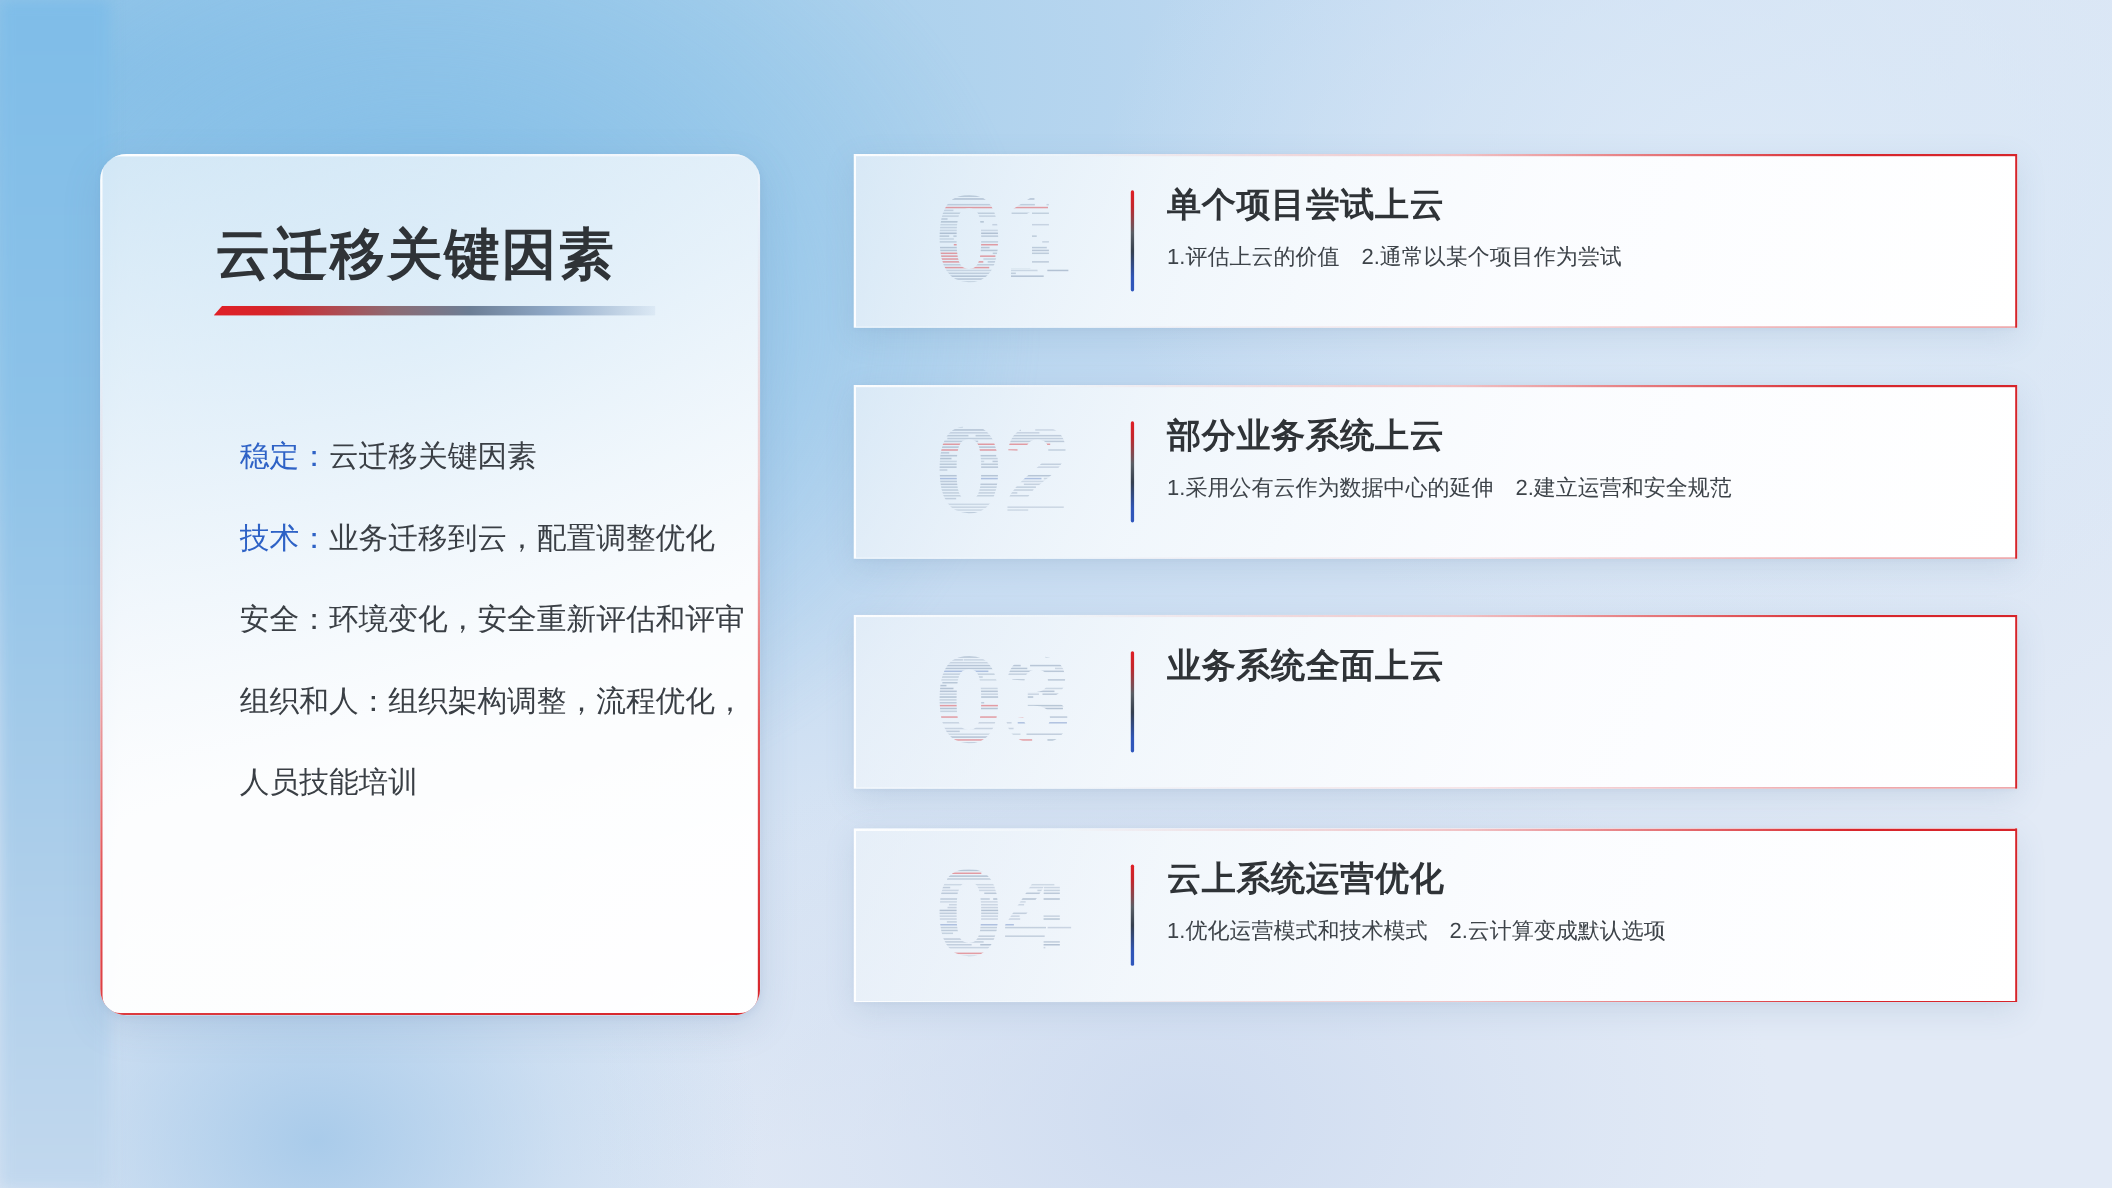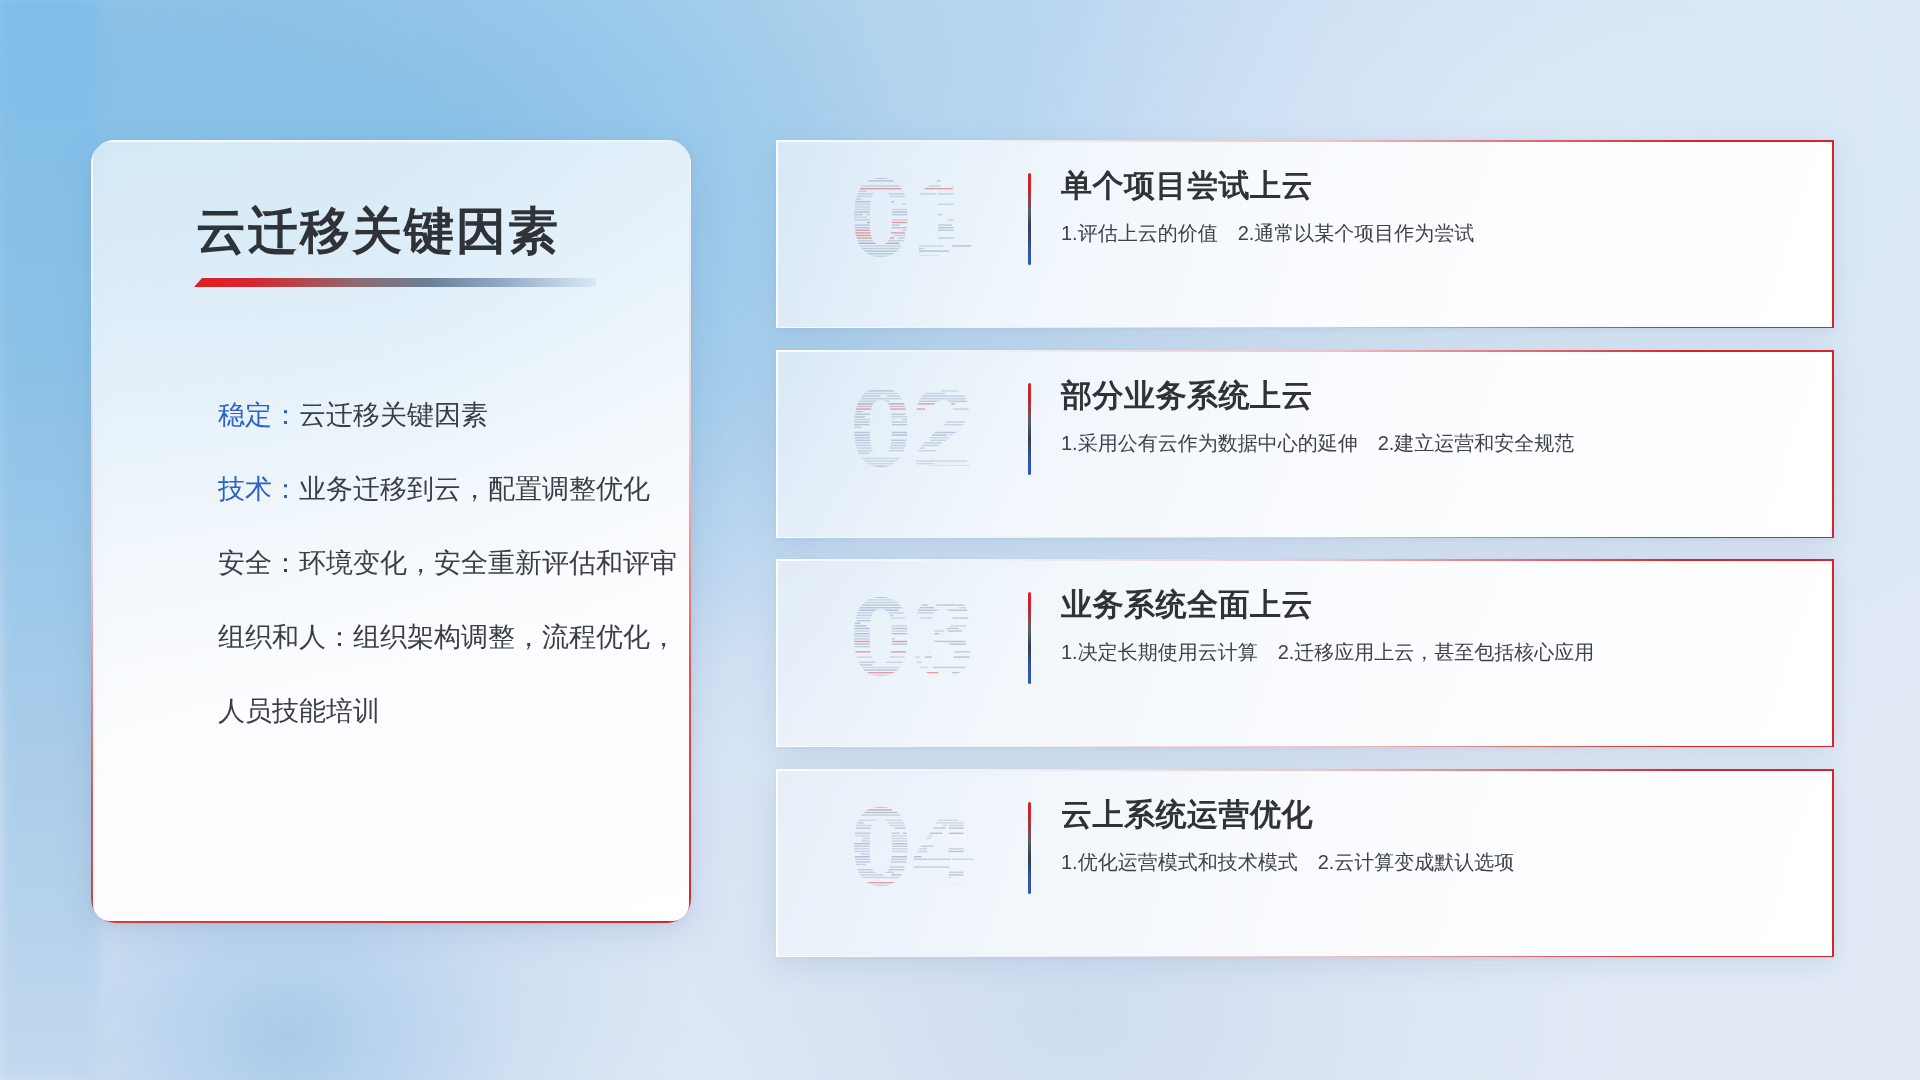--- a/index.html
+++ b/index.html
@@ -81,21 +81,21 @@
     position:absolute; left:127px; top:238px; right:46px;
   }
   .factor-row{
     font-size:27px; line-height:74px; color:#3a3f45; white-space:nowrap;
   }
   .factor-key{ color:#2e62c6; }
   .factor-key.plain{ color:#3a3f45; }
 
   
   .step-card{
-    position:absolute; left:776px; width:1058px; height:188px;
+    position:absolute; left:776px; width:1058px; height:158px;
     background:linear-gradient(110deg,
         rgba(236,243,250,0.72) 0%,
         rgba(246,250,253,0.88) 26%,
         rgba(252,253,255,0.97) 58%,
         rgba(255,255,255,1) 100%);
     box-shadow:0 8px 26px rgba(96,130,170,0.16), 0 1px 4px rgba(96,130,170,0.08);
     overflow:hidden;
   }
   .step-card-border{
     position:absolute; inset:0; pointer-events:none; padding:1.5px;
@@ -411,23 +411,22 @@
               <rect x="7.4" y="113.2" width="31.5" height="1.35" fill="#93a6bd" opacity="0.39"></rect>
               <rect x="14.1" y="115.8" width="127.0" height="1.35" fill="#d6242a" opacity="0.42"></rect>
               <rect x="151.8" y="115.8" width="92.3" height="1.35" fill="#93a6bd" opacity="0.55"></rect>
               <rect x="16.1" y="118.4" width="135.5" height="1.35" fill="#d6242a" opacity="0.42"></rect>
               <rect x="177.5" y="118.4" width="80.4" height="1.35" fill="#93a6bd" opacity="0.52"></rect>
             </g>
           </svg>
         </div>
         <div class="step-divider"></div>
         <h2 class="step-title">业务系统全面上云</h2>
-        <p class="step-desc">1.决定长期使用云计算　2.迁移应用上云，甚至包括核心应用</p>
       </article>
-      <article class="step-card" style="top: 769px; padding-left: 40px;">
+      <article class="step-card" style="top: 753px; padding-left: 40px;">
         <div class="step-card-border"></div>
         <div class="step-card-rightbar"></div>
         <div class="step-num" aria-label="04">
           <svg viewBox="0 0 200 122">
             <defs>
               <mask id="mk-04">
                 <text x="100" y="97.60000000000001" text-anchor="middle" font-family="&quot;Liberation Sans&quot;,&quot;DejaVu Sans&quot;,sans-serif" font-size="112" font-weight="700" fill="#fff">04</text>
               </mask>
             </defs>
             <g mask="url(#mk-04)">

